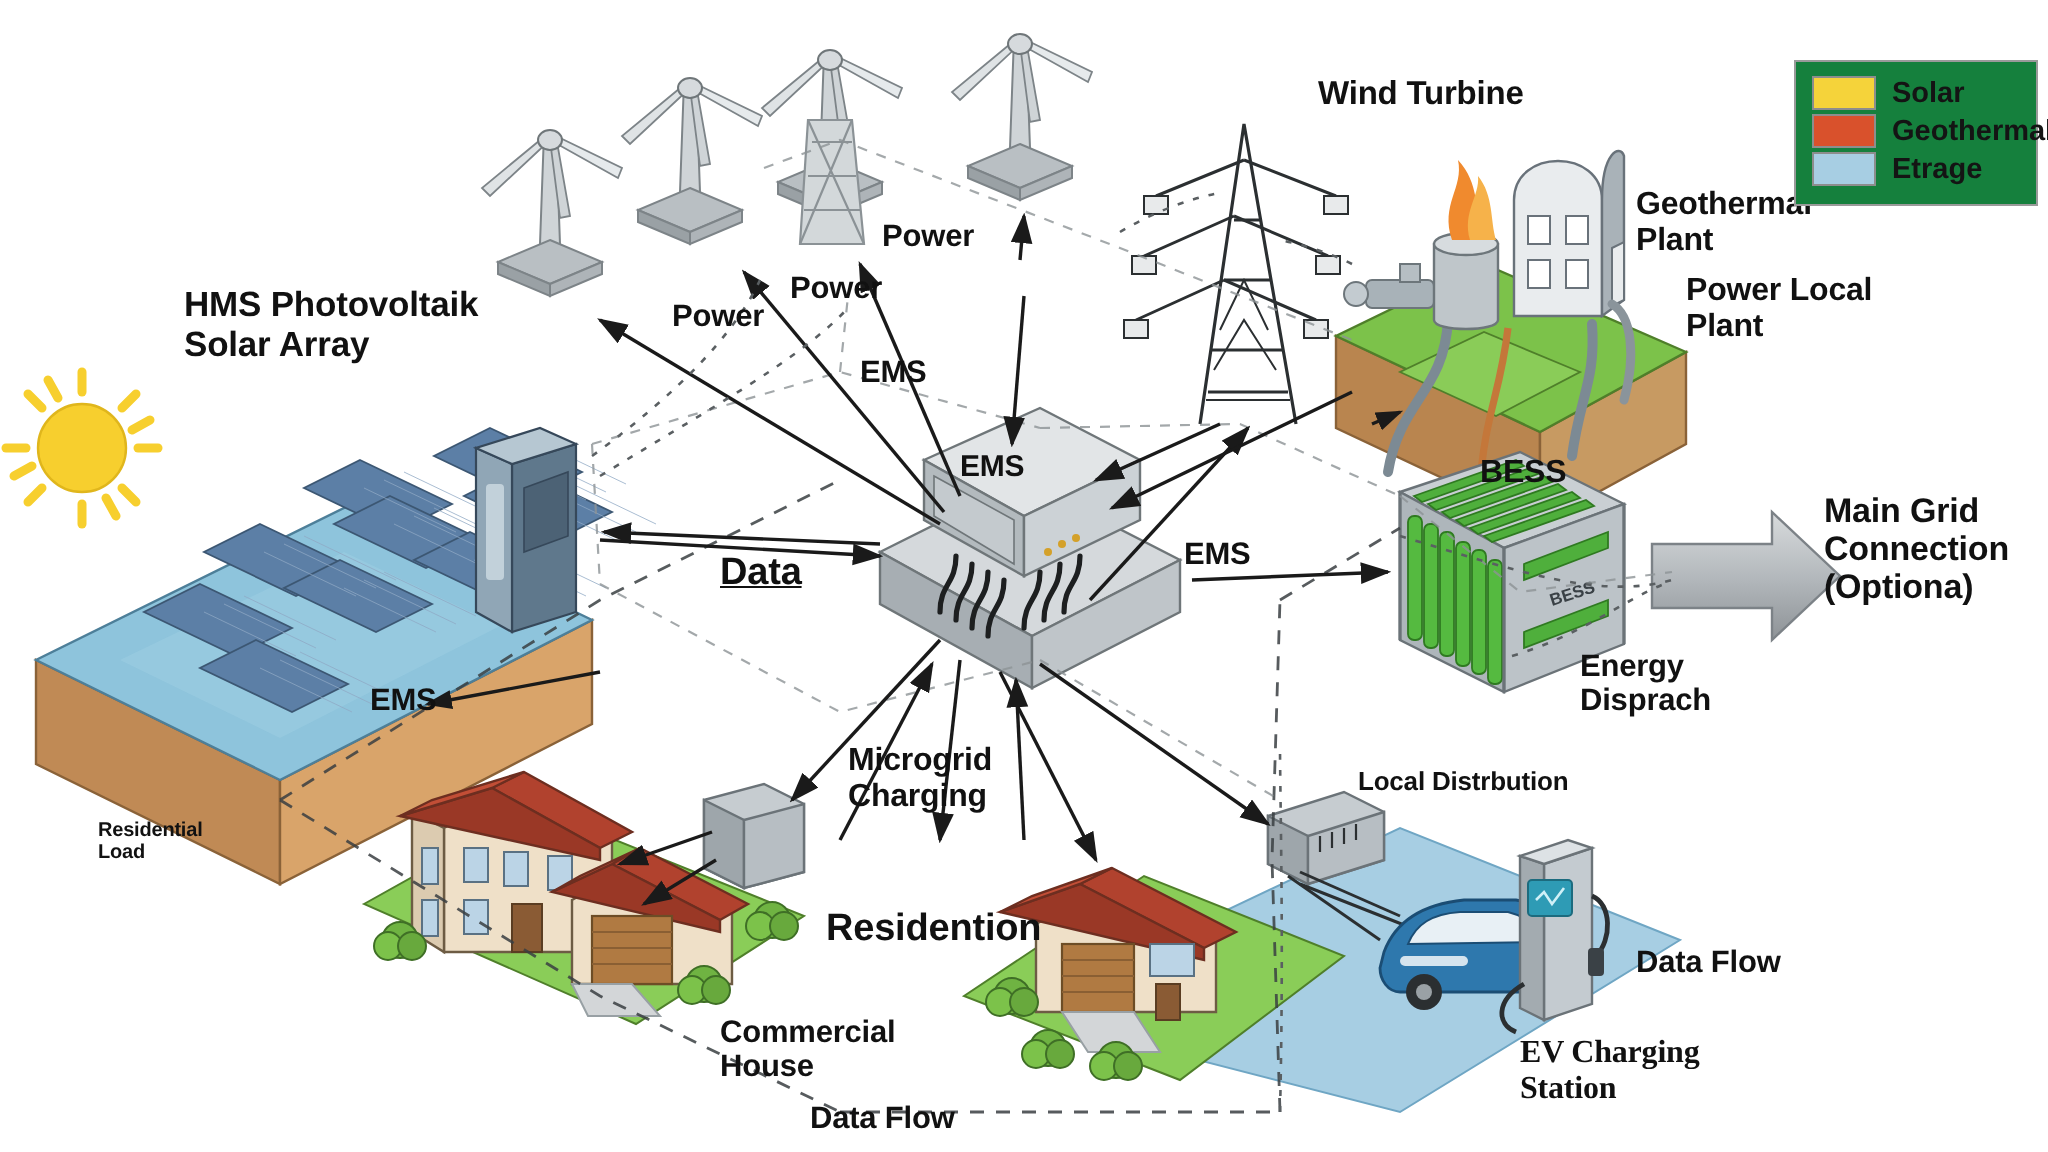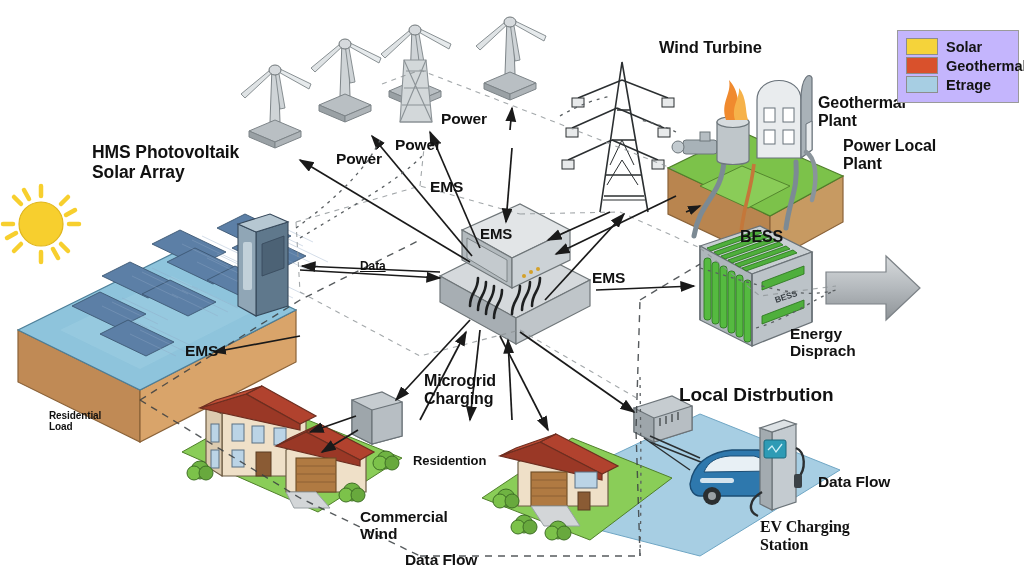--- a/index.html
+++ b/index.html
@@ -19,21 +19,21 @@
     line-height:1.12;
     white-space:pre-line;
     letter-spacing:-0.1px;
   }
   .c{}
   .l{text-align:left;}
 
   
   #legend{
     position:absolute;left:897px;top:30px;
-    width:122px;background:#c4b5fd;
+    width:122px;background:#15803d;
     border:1px solid #9a9a9a;
     padding:6px 7px 7px 8px;
     box-sizing:border-box;
   }
   .lg-row{display:flex;align-items:center;margin:1px 0 2px 0;}
   .sw{width:30px;height:15px;border:1px solid #8d8d8d;margin-right:8px;flex:none;}
   .lg-tx{font-size:14.5px;font-weight:700;color:#141414;font-family:"Liberation Sans",sans-serif;}
 </style>
 </head>
 <body>
@@ -473,52 +473,55 @@
 Plant</div>
 
   <div class="lbl l" style="left:843px;top:137px;width:115px;font-size:16px;">Power Local
 Plant</div>
 
   <div class="lbl l" style="left:740px;top:228px;width:70px;font-size:16px;">BESS</div>
 
   <div class="lbl c" style="left:790px;top:325px;width:90px;font-size:15.5px;">Energy
 Disprach</div>
 
+  <div class="lbl l" style="left:912px;top:246px;width:110px;font-size:17px;">Main Grid
+Connection
+(Optiona)</div>
 
   <div class="lbl c" style="left:480px;top:226px;width:52px;font-size:15px;">EMS</div>
 
   <div class="lbl l" style="left:592px;top:269px;width:50px;font-size:15.5px;">EMS</div>
 
   <div class="lbl l" style="left:185px;top:342px;width:50px;font-size:15.5px;">EMS</div>
 
   <div class="lbl l" style="left:430px;top:178px;width:50px;font-size:15.5px;">EMS</div>
 
 
-  <div class="lbl l" style="left:360px;top:260px;width:50px;font-size:12px;text-decoration:underline;">Data</div>
+  <div class="lbl l" style="left:360px;top:276px;width:50px;font-size:19px;text-decoration:underline;">Data</div>
 
   <div class="lbl l" style="left:336px;top:150px;width:56px;font-size:15.5px;">Power</div>
 
   <div class="lbl l" style="left:395px;top:136px;width:56px;font-size:15.5px;">Power</div>
 
   <div class="lbl l" style="left:441px;top:110px;width:56px;font-size:15.5px;">Power</div>
 
   <div class="lbl c" style="left:49px;top:410px;width:104px;font-size:10px;">Residential
 Load</div>
 
   <div class="lbl c" style="left:424px;top:372px;width:100px;font-size:16px;">Microgrid
 Charging</div>
 
-  <div class="lbl l" style="left:413px;top:454px;width:100px;font-size:13px;">Residention</div>
+  <div class="lbl l" style="left:413px;top:454px;width:100px;font-size:19px;text-align:center;">Residention</div>
 
   <div class="lbl c" style="left:360px;top:508px;width:100px;font-size:15.5px;">Commercial
-Wind</div>
+House</div>
 
   <div class="lbl l" style="left:405px;top:551px;width:100px;font-size:15.5px;">Data Flow</div>
 
-  <div class="lbl l" style="left:679px;top:384px;width:180px;font-size:19px;">Local Distrbution</div>
+  <div class="lbl l" style="left:679px;top:384px;width:180px;font-size:13px;">Local Distrbution</div>
 
   <div class="lbl l" style="left:818px;top:473px;width:100px;font-size:15.5px;">Data Flow</div>
 
   <div class="lbl c" style="left:760px;top:518px;width:110px;font-size:16px;font-family:Liberation Serif, serif;">EV Charging
 Station</div>
 
   <div id="legend">
     <div class="lg-row">
       <span class="sw" style="background:#F5D33A"></span>
       <span class="lg-tx">Solar</span>

